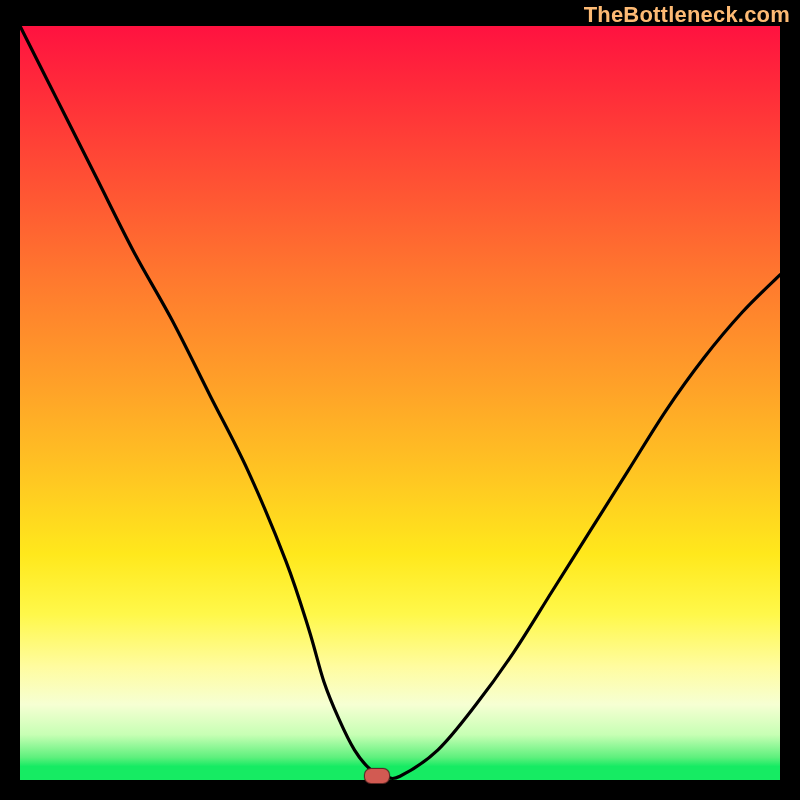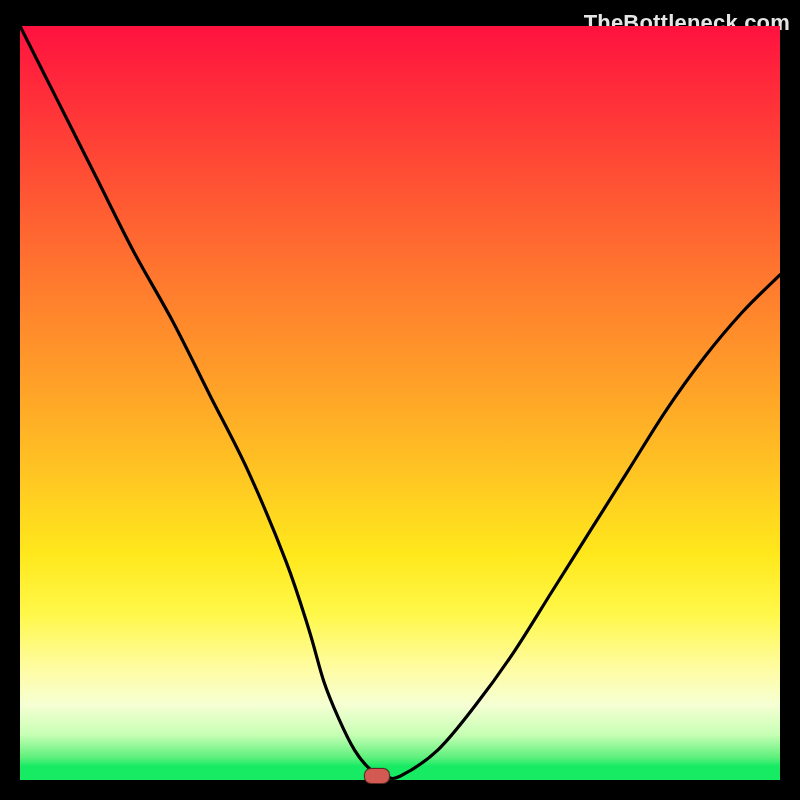--- a/index.html
+++ b/index.html
@@ -14,23 +14,23 @@
   .frame {
     position: absolute;
     left: 0;
     top: 0;
     width: 800px;
     height: 800px;
     background: #000;
   }
   .watermark {
     position: absolute;
-    top: 10px;
+    top: 2px;
     right: 10px;
-    color: #e5e5e5;
+    color: #fdba74;
     font-size: 22px;
     font-weight: 600;
     letter-spacing: 0.2px;
     user-select: none;
   }
   .plot {
     position: absolute;
     left: 20px;
     top: 26px;
     width: 760px;

